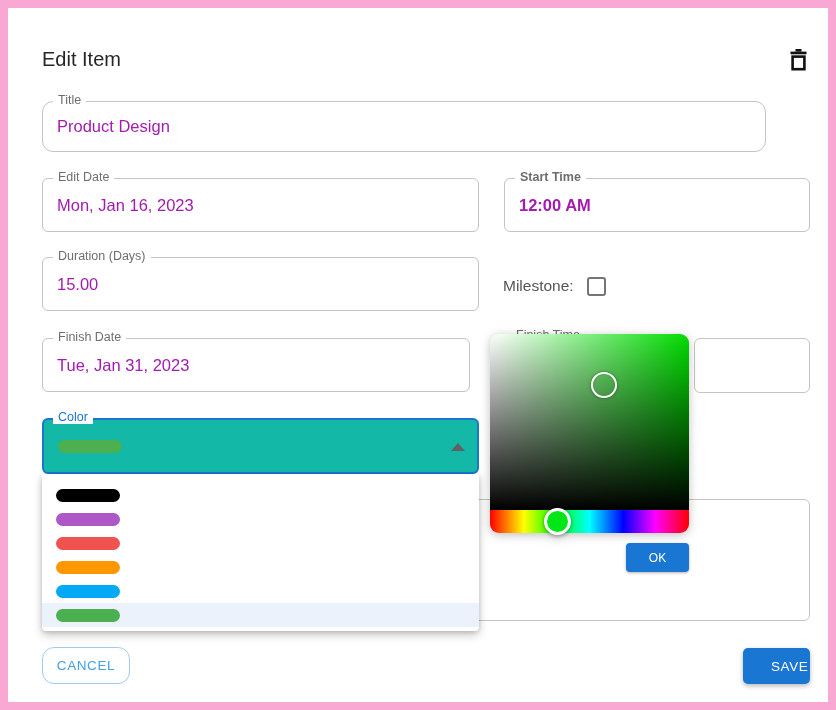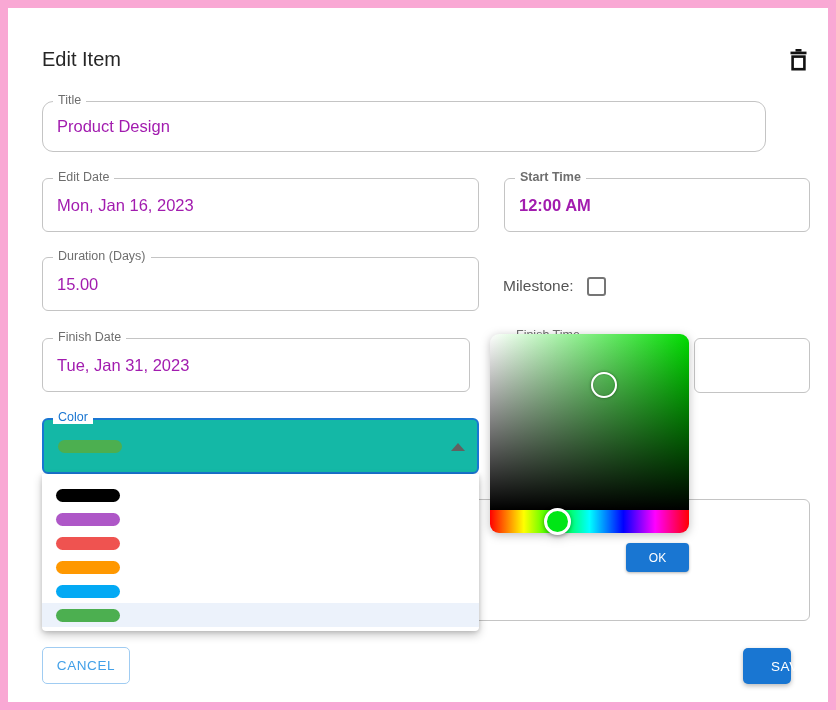--- a/index.html
+++ b/index.html
@@ -122,26 +122,26 @@
 
   .ok-btn {
     position:absolute; left:618px; top:535px; width:63px; height:29px;
     background:#1976d2; color:#fff; border:none; border-radius:4px;
     font-size:12px; cursor:pointer; z-index:6;
     box-shadow:0 1px 3px rgba(0,0,0,0.3);
   }
 
   .cancel-btn {
     position:absolute; left:34px; top:639px; width:88px; height:37px;
-    background:#fff; border:1px solid #a0ccf2; border-radius:5px;
+    background:#fff; border:1px solid #a0ccf2; border-radius:12px;
     color:#42a0e8; font-size:13.5px; letter-spacing:0.6px; cursor:pointer;
     z-index:2;
   }
   .save-btn {
-    position:absolute; left:735px; top:640px; width:48px; height:36px;
+    position:absolute; left:735px; top:640px; width:67px; height:36px;
     background:#1976d2; border:none; border-radius:5px;
     color:#fff; font-size:13.5px; letter-spacing:0.6px; cursor:pointer;
     box-shadow:0 2px 5px rgba(0,0,0,0.28); z-index:2;padding-left:28px;
   }
 </style>
 </head>
 <body>
 
 <div class="frame">
 

